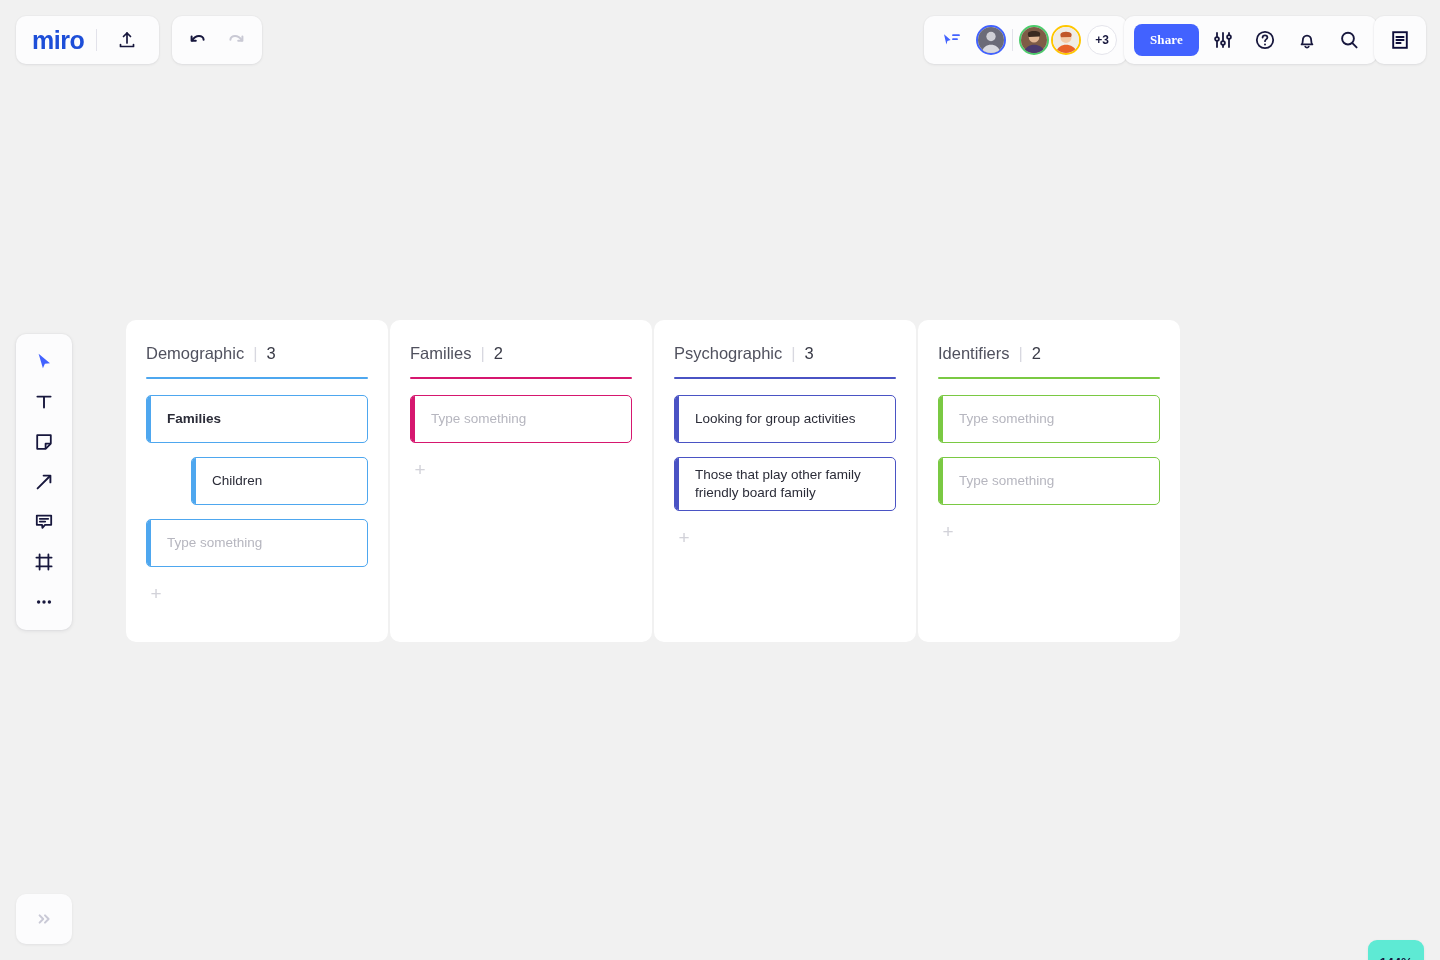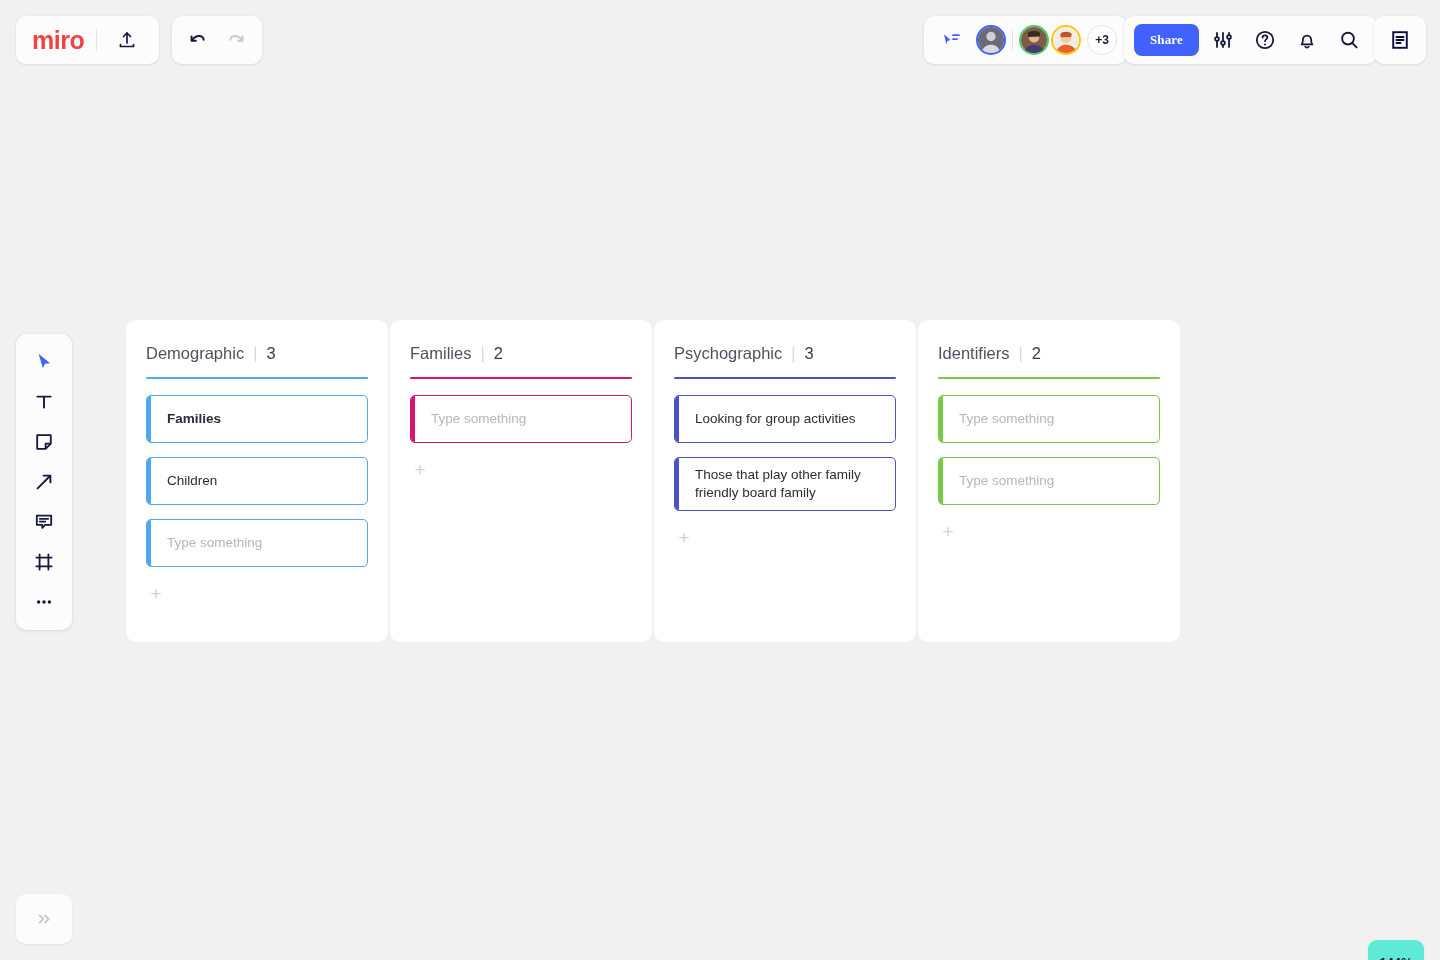--- a/index.html
+++ b/index.html
@@ -15,21 +15,21 @@
   .bar {
     position: absolute;
     background: #fcfcfd;
     border-radius: 10px;
     box-shadow: 0 1px 3px rgba(10,10,35,.07), 0 0 0 1px rgba(10,10,35,.015);
     display: flex; align-items: center;
   }
   #logo-bar { left: 16px; top: 16px; height: 48px; padding: 0 14px 0 16px; gap: 0; }
   .logo-text {
     font-size: 25px; font-weight: 700; letter-spacing: -.5px;
-    color: #ef4444; line-height: 1;
+    color: #1d4ed8; line-height: 1;
   }
   .vdiv { width: 1px; height: 22px; background: #e2e2ea; margin: 0 12px; }
   .icon-btn {
     width: 36px; height: 36px; border-radius: 8px;
     display: flex; align-items: center; justify-content: center;
     border: none; background: transparent; cursor: pointer;
   }
   .icon-btn svg { display: block; }
 
   #history-bar { left: 172px; top: 16px; height: 48px; padding: 0 8px; gap: 2px; }
@@ -279,21 +279,21 @@
       <div class="column">
         <div class="col-head">
           <span class="col-title">Demographic</span>
           <span class="col-sep">|</span>
           <span class="col-count">3</span>
         </div>
         <div class="col-underline" style="background: rgb(78, 167, 239);"></div>
         <div class="note" style="--accent: #4ea7ef; border: 1px solid rgb(78, 167, 239); font-weight: bold;">
           <span>Families</span>
         </div>
-        <div class="note" style="--accent: #4ea7ef; border: 1px solid rgb(78, 167, 239);">
+        <div class="note" style="--accent: #4ea7ef; border: 1px solid rgb(78, 167, 239); margin-left: 45px;">
           <span>Children</span>
         </div>
         <div class="note placeholder" style="--accent: #4ea7ef; border: 1px solid rgb(78, 167, 239);">
           <span>Type something</span>
         </div>
         <button class="add-btn">+</button>
       </div>
       <div class="column">
         <div class="col-head">
           <span class="col-title">Families</span>

